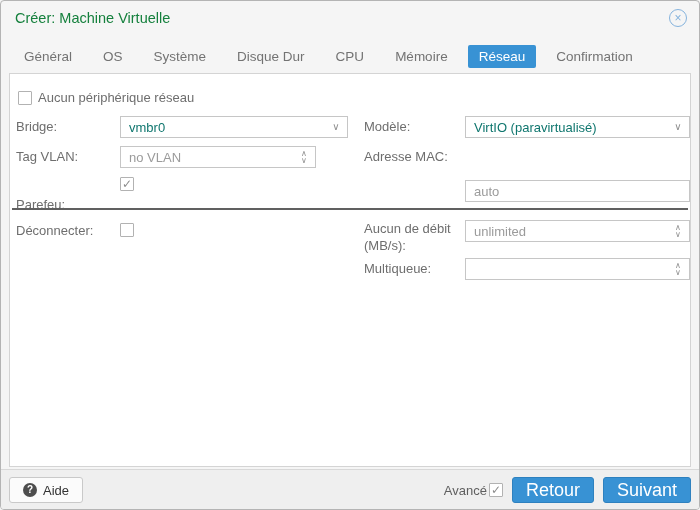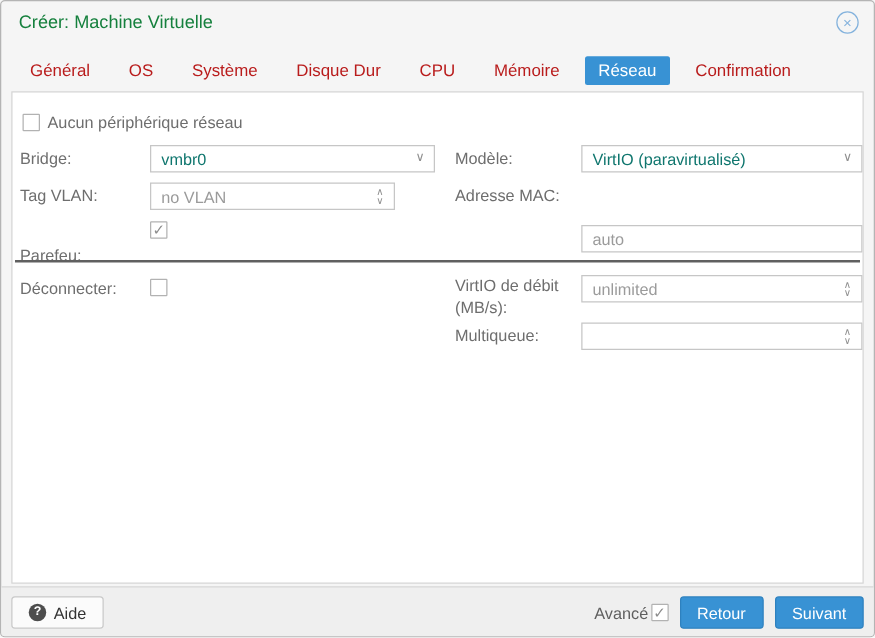--- a/index.html
+++ b/index.html
@@ -32,21 +32,21 @@
     border: 1px solid #85b3dd; border-radius: 50%;
     color: #85b3dd; font-size: 12px; line-height: 16px;
     text-align: center; cursor: pointer;
   }
   
   .tabbar {
     position: absolute; left: 12px; top: 42px; right: 12px; height: 26px;
     display: flex; align-items: center; gap: 9px;
   }
   .tab {
-    padding: 4px 11px; color: #b91c1c; font-size: 13.5px;
+    padding: 4px 11px; color: #737373; font-size: 13.5px;
     border-radius: 2px; cursor: pointer; white-space: nowrap;
   }
   .tab.active { background: #3892d4; color: #ffffff; }
   
   .panel {
     position: absolute; left: 8px; top: 72px; right: 8px; bottom: 42px;
     background: #ffffff; border: 1px solid #d4d4d4;
   }
   .lbl { position: absolute; color: #6e6e6e; line-height: 22px; }
   .lbl2 { line-height: 17px; }
@@ -98,21 +98,21 @@
     display: flex; align-items: center; gap: 9px;
   }
   .advanced-wrap { display: flex; align-items: center; gap: 2px; color: #5f5f5f; }
   .adv-check {
     width: 14px; height: 14px; border: 1px solid #b2b2b2; background: #fff;
     border-radius: 1px; color: #8c8c8c; font-size: 12px; line-height: 13px;
     text-align: center; cursor: pointer;
   }
   .btn {
     height: 26px; padding: 0 13px; border: 1px solid #2e81bf; border-radius: 3px;
-    background: #3892d4; color: #fff; font-size: 13px; cursor: pointer;
+    background: #3892d4; color: #fff; font-size: 18px; cursor: pointer;
     display: flex; align-items: center;
   }
 </style>
 </head>
 <body>
 
 <div class="window">
 
   <div class="titlebar">
     <div class="title">Créer: Machine Virtuelle</div>
@@ -166,21 +166,21 @@
     </div>
 
     <div class="lbl" style="left:6px; top:100px;margin-top:20px;">Parefeu:</div>
     <div class="checkbox" style="left:110px; top:103px;">✓</div>
 
     <div class="divider"></div>
 
     <div class="lbl" style="left:6px; top:146px;">Déconnecter:</div>
     <div class="checkbox" style="left:110px; top:149px;"></div>
 
-    <div class="lbl lbl2" style="left:354px; top:146px; width:96px;">VirtIO de débit (MB/s):</div>
+    <div class="lbl lbl2" style="left:354px; top:146px; width:96px;">Aucun de débit (MB/s):</div>
     <div class="field" style="left:455px; top:146px; width:225px;">
       <input placeholder="unlimited" style="">
       <span class="trigger spin">
         <span class="chev">∧</span>
           <span class="chev">∨</span>
       </span>
     </div>
 
     <div class="lbl" style="left:354px; top:184px;">Multiqueue:</div>
     <div class="field" style="left:455px; top:184px; width:225px;">

